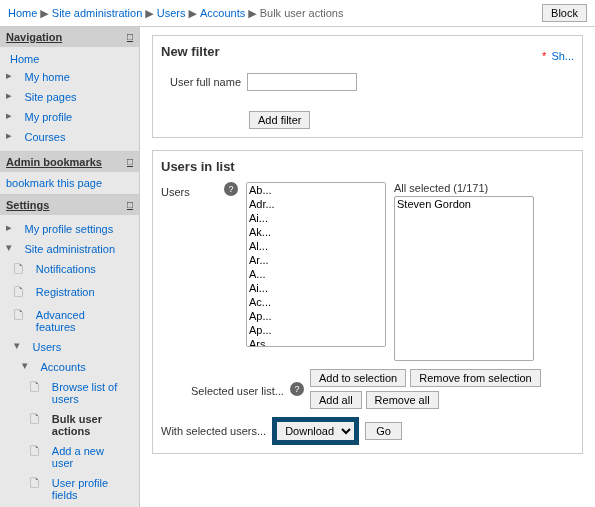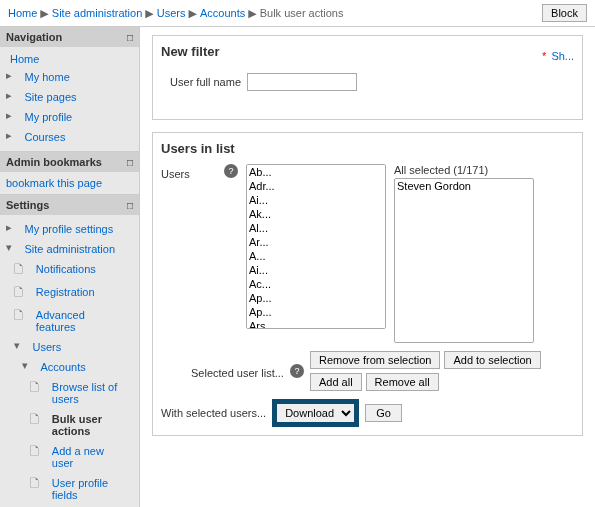--- a/index.html
+++ b/index.html
@@ -12,21 +12,21 @@
     .breadcrumb span { color: #666; }
     .block-btn { background: #f0f0f0; border: 1px solid #aaa; padding: 2px 8px; font-size: 11px; cursor: pointer; }
     
     
     .main-layout { display: flex; }
     
     
     .sidebar { width: 140px; min-height: 480px; background: #e8e8e8; border-right: 1px solid #ccc; padding: 0; flex-shrink: 0; }
     
     .sidebar-section { border-bottom: 1px solid #ccc; }
-    .sidebar-section-header { background: #d0d0d0; padding: 4px 6px; font-weight: bold; font-size: 11px; display: flex; justify-content: space-between; align-items: flex-end; }
+    .sidebar-section-header { background: #d0d0d0; padding: 4px 6px; font-weight: bold; font-size: 11px; display: flex; justify-content: space-between; align-items: flex-start; text-decoration: underline; }
     .sidebar-section-header .collapse-icon { cursor: pointer; font-size: 10px; }
     
     .sidebar-nav { padding: 4px 0; }
     .sidebar-nav a { display: block; padding: 2px 10px; color: #0066cc; text-decoration: none; font-size: 11px; }
     
     .tree-item { display: flex; align-items: flex-start; padding: 2px 6px; font-size: 11px; }
     .tree-item .arrow { margin-right: 3px; color: #666; cursor: pointer; }
     .tree-item a { color: #0066cc; text-decoration: none; }
     .tree-item .icon { margin-right: 3px; color: #666; }
     
@@ -197,20 +197,23 @@
       <div style="display:flex;justify-content:space-between;align-items:center;margin-bottom:6px;">
         <span class="section-title">New filter</span>
         <span style="color:#aaa;font-size:11px;">
           <span class="required-star">*</span>
           <button class="show-btn">Sh...</button>
         </span>
       </div>
       <div class="filter-row">
         <span class="filter-label">User full name</span>
         <input class="filter-input" type="text" style="">
+      </div>
+      <div style="margin-left:88px;">
+        <button class="btn">Add filter</button>
       </div>
     </div>
 
     <div class="users-section">
       <div class="section-title">Users in list</div>
 
       <div class="users-row">
         <span class="users-label">Users</span>
         <span class="help-icon">?</span>
         <div class="list-container">
@@ -241,22 +244,22 @@
             </select>
           </div>
         </div>
       </div>
 
       <div class="action-row">
         <span class="action-label">Selected user list...</span>
         <span class="help-icon">?</span>
         <div class="action-btns">
           <div class="action-btn-row">
+            <button class="btn">Add to selection</button>
             <button class="btn">Remove from selection</button>
-            <button class="btn">Add to selection</button>
           </div>
           <div class="action-btn-row">
             <button class="btn">Add all</button>
             <button class="btn">Remove all</button>
           </div>
         </div>
       </div>
 
       <div class="with-selected-row">
         <span class="with-selected-label">With selected users...</span>

